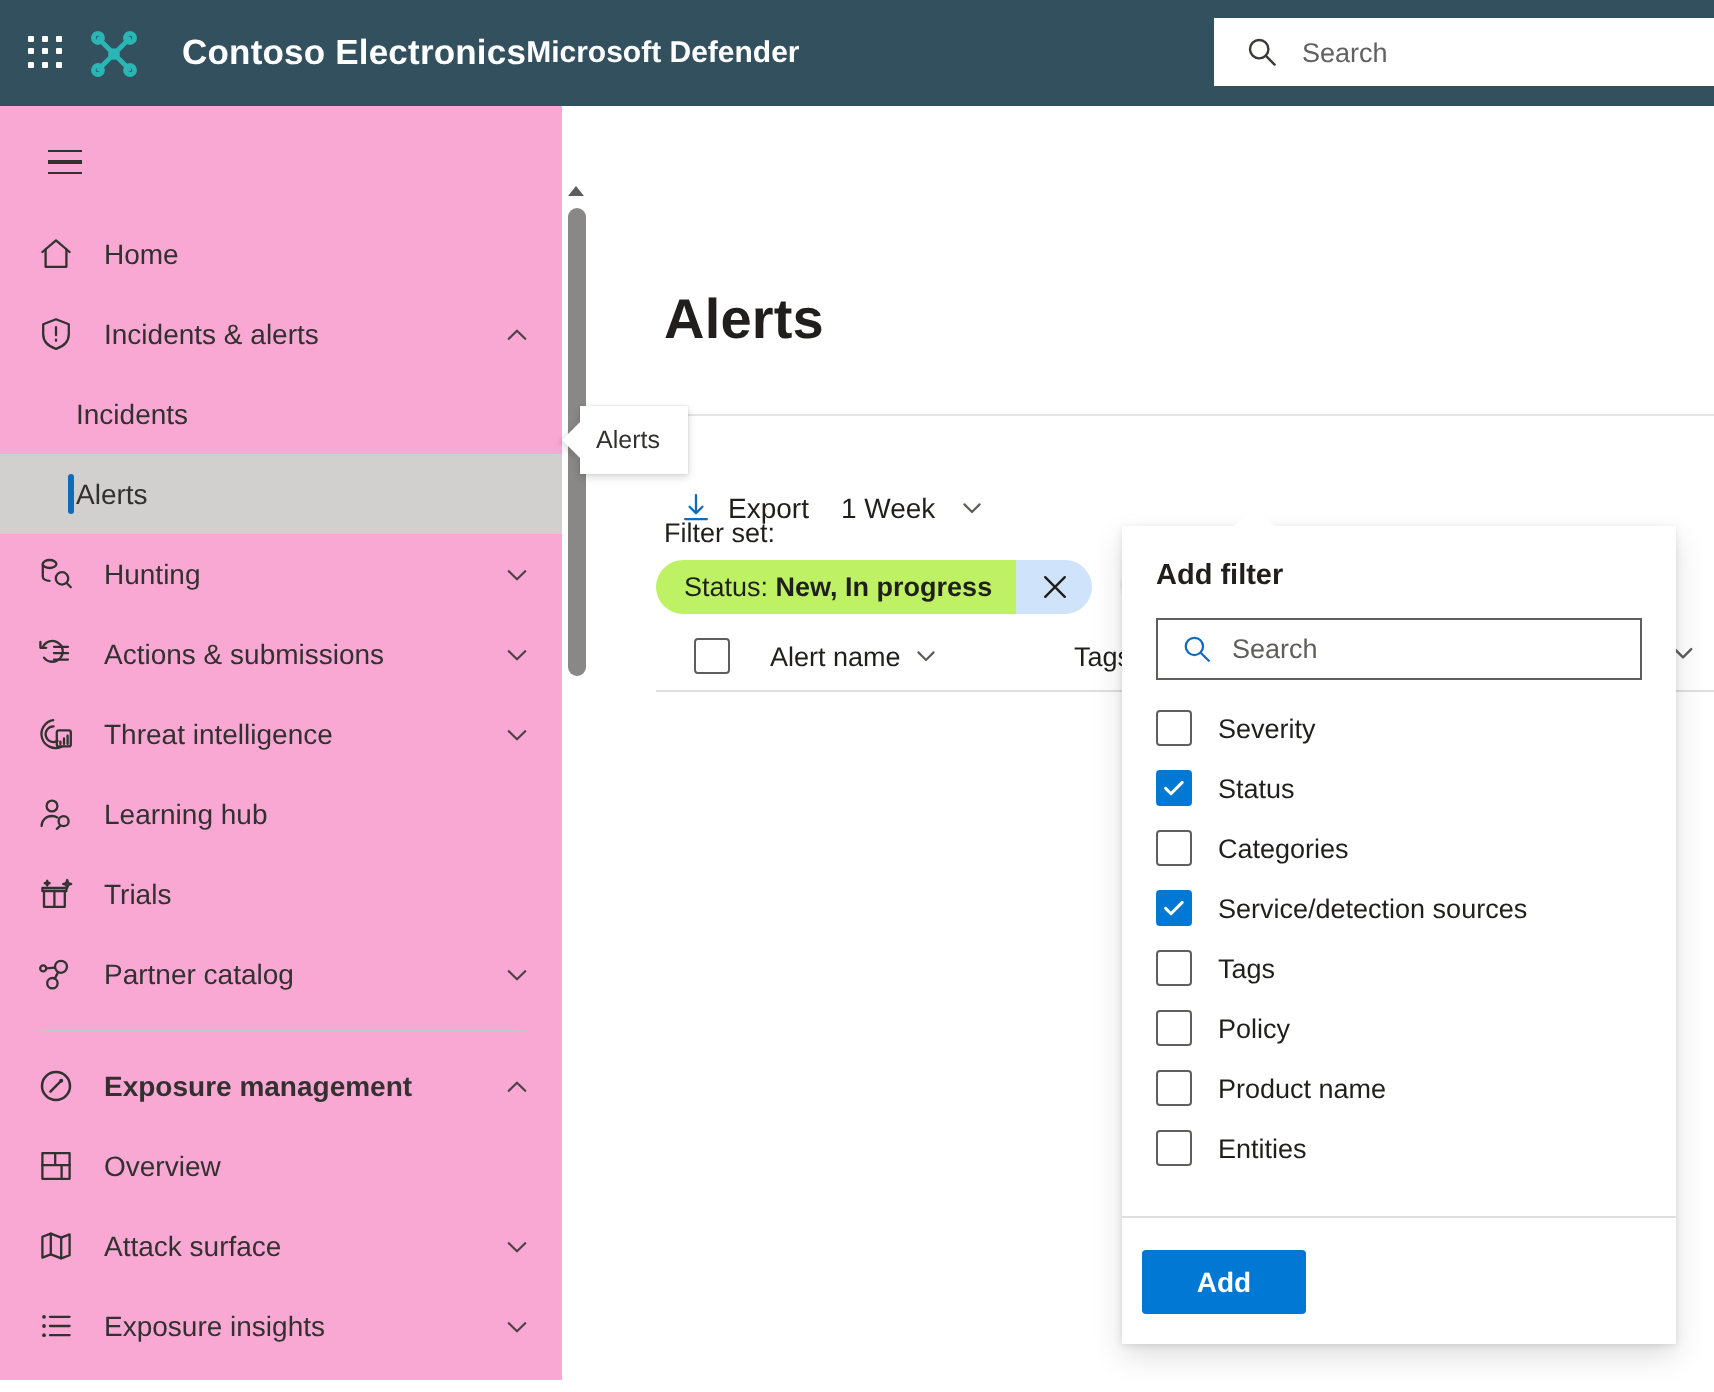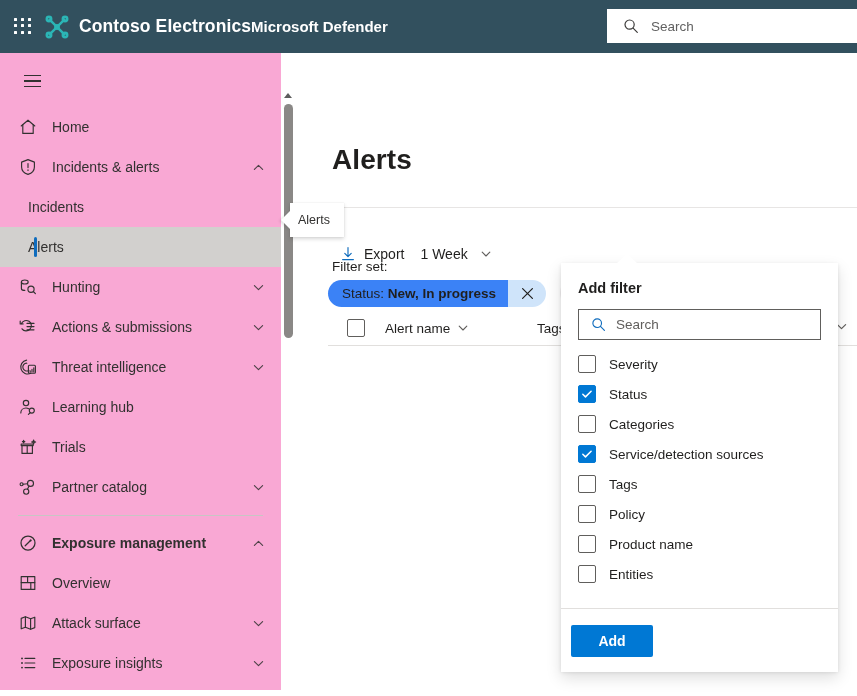--- a/index.html
+++ b/index.html
@@ -26,21 +26,21 @@
     grid-template-columns: repeat(3, 1fr);
     grid-template-rows: repeat(3, 1fr);
     gap: 2.5px;
     cursor: pointer;
   }
   .waffle i { display:block; width:3px; height:3px; background:#ffffff; border-radius:0.5px; }
 
   .brand-logo { width: 26px; height: 26px; margin-right: 9px; flex: 0 0 auto; }
   .brand-name {
     color: #ffffff; font-size: 17.5px; font-weight: 600;
-    letter-spacing: .1px; white-space: nowrap;
+    letter-spacing: .1px; white-space: nowrap; margin-left: 12px;
   }
   .app-name {
     color: #ffffff; font-size: 15px; font-weight: 600;
     white-space: nowrap;
   }
   .topsearch {
     position: absolute; left: 607px; top: 9px;
     width: 290px; height: 34px;
     background: #ffffff;
     display: flex; align-items: center;
@@ -73,21 +73,21 @@
     font-size: 14px;
   }
   .nav-item .ico {
     width: 20px; height: 20px; flex: 0 0 auto;
     margin-right: 14px;
     display: flex; align-items: center; justify-content: center;
   }
   .nav-item .lbl { flex: 1 1 auto; white-space: nowrap; }
   .nav-item.bold .lbl { font-weight: 600; }
   .nav-item .chev { width: 13px; height: 13px; flex: 0 0 auto; opacity: .85; }
-  .nav-item.sub { padding-left: 28px; }
+  .nav-item.sub { padding-left: 38px; }
   .nav-item.selected { background: #d2d0ce; }
   .nav-item.selected::before {
     content:''; position:absolute; left: 34px; top: 10px;
     width: 3px; height: 20px; background:#0f6cbd; border-radius: 2px;
   }
   .nav-divider {
     height: 1px; background: #c8c6c4;
     margin: 8px 18px 7px 18px;
   }
 
@@ -123,21 +123,21 @@
     position:absolute; left: 51px; top: 206px;
     font-size: 13.5px; color: #201f1e;
   }
   .filterrow {
     position:absolute; left: 47px; top: 226px;
     display:flex; align-items:center; gap: 0;
   }
   .chip {
     display:flex; align-items:center;
     height: 27px;
-    background: #3b82f6;
+    background: #bef264;
     border-radius: 14px 0 0 14px;
     padding: 0 12px 0 14px;
     font-size: 13.5px; color: #201f1e; font-weight: 600;
     white-space: nowrap;
   }
   .chip .lead { font-weight: 400; }
   .chip-x {
     width: 38px; height: 27px;
     background: #cfe4fa;
     border-radius: 0 14px 14px 0;

